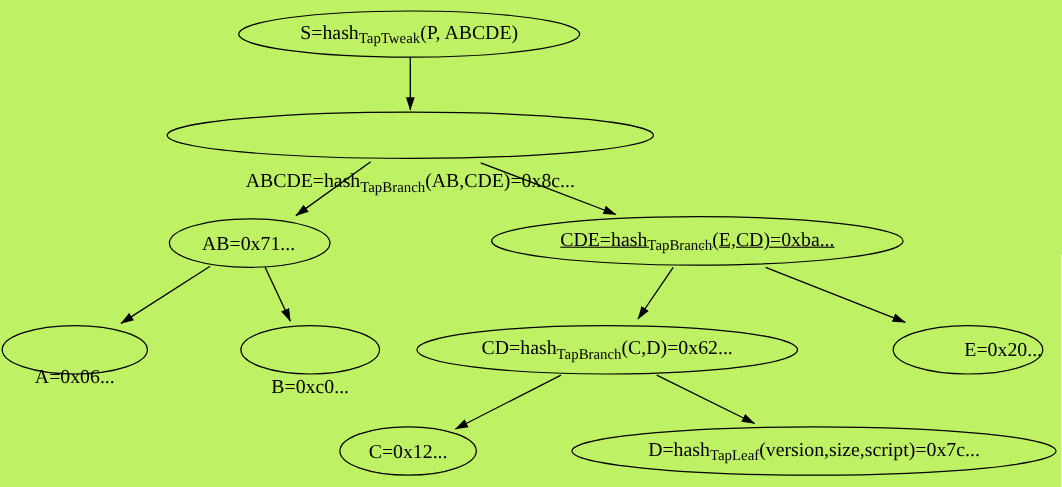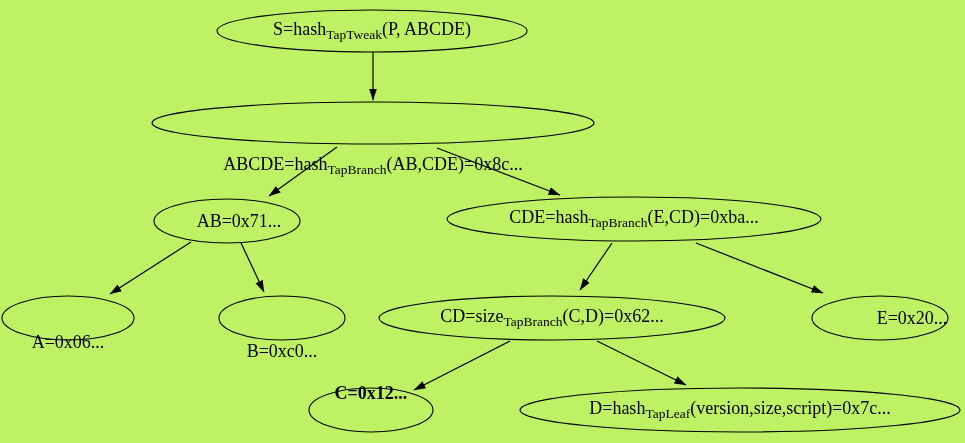--- a/index.html
+++ b/index.html
@@ -76,29 +76,29 @@
     <ellipse class="node-shape" cx="552" cy="318" rx="173" ry="22"></ellipse>
     <ellipse class="node-shape" cx="880" cy="318" rx="68" ry="22"></ellipse>
     <ellipse class="node-shape" cx="371" cy="410" rx="62" ry="22"></ellipse>
     <ellipse class="node-shape" cx="740" cy="410" rx="220" ry="22"></ellipse>
   </svg>
 
   <div class="node-label" style="left:372px; top:31px;"><span>S=hash</span><span class="sub">TapTweak</span><span>(P, ABCDE)</span></div>
 
   <div class="node-label" style="left:373px; top:134px;margin-top:32px;"><span>ABCDE=hash</span><span class="sub">TapBranch</span><span>(AB,CDE)=0x8c...</span></div>
 
-  <div class="node-label" style="left:239px; top:221px;"><span>AB=0x71...</span></div>
+  <div class="node-label" style="left:226px; top:221px;"><span>AB=0x71...</span></div>
 
-  <div class="node-label" style="left:634px; top:219px;"><span>CDE=hash</span><span class="sub">TapBranch</span><span>(E,CD)=0xba...</span></div>
+  <div class="node-label" style="left:634px; top:219px;text-decoration:underline;"><span>CDE=hash</span><span class="sub">TapBranch</span><span>(E,CD)=0xba...</span></div>
 
   <div class="node-label" style="left:68px; top:318px;margin-top:24px;"><span>A=0x06...</span></div>
 
   <div class="node-label" style="left:282px; top:318px;margin-top:33px;"><span>B=0xc0...</span></div>
 
-  <div class="node-label" style="left:552px; top:318px;"><span>CD=size</span><span class="sub">TapBranch</span><span>(C,D)=0x62...</span></div>
+  <div class="node-label" style="left:552px; top:318px;"><span>CD=hash</span><span class="sub">TapBranch</span><span>(C,D)=0x62...</span></div>
 
   <div class="node-label" style="left:880px; top:318px;margin-left:32px;"><span>E=0x20...</span></div>
 
-  <div class="node-label" style="left:371px; top:393px;font-weight:bold;"><span>C=0x12...</span></div>
+  <div class="node-label" style="left:371px; top:410px;"><span>C=0x12...</span></div>
 
   <div class="node-label" style="left:740px; top:410px;"><span>D=hash</span><span class="sub">TapLeaf</span><span>(version,size,script)=0x7c...</span></div>
 
 </div>
 
 </body></html>

